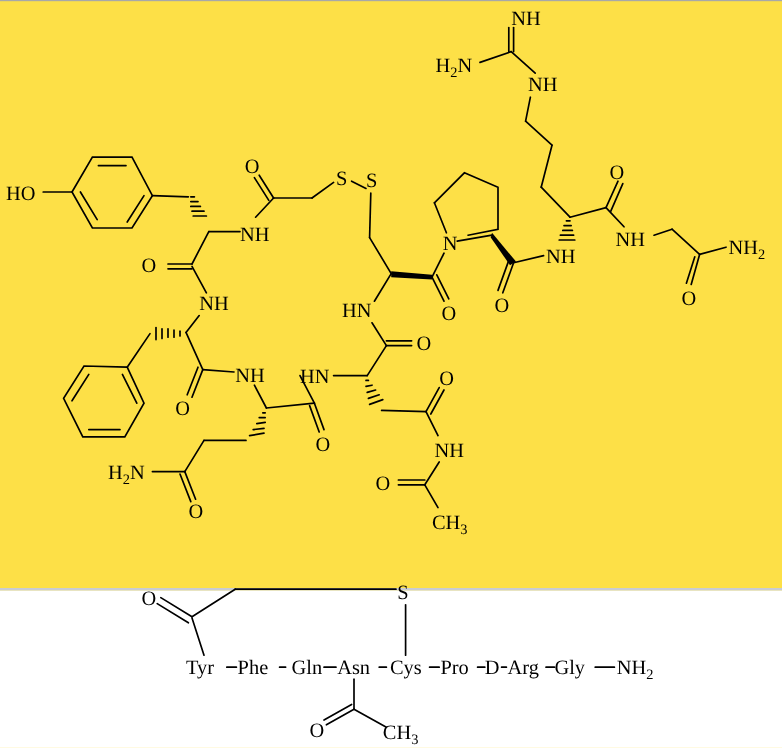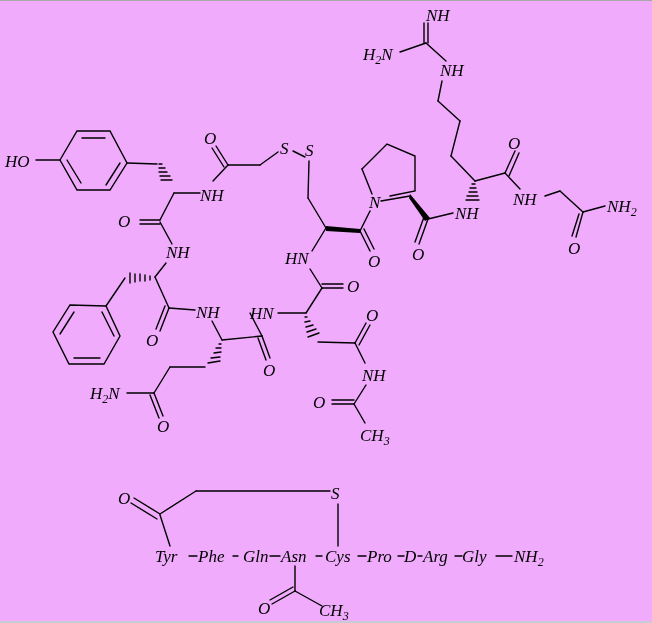--- a/index.html
+++ b/index.html
@@ -1,17 +1,17 @@
 <!DOCTYPE html>
 <html><head>
 <meta charset="utf-8">
 <style>
   html, body { margin: 0; padding: 0; background: #ffffff; }
   body { width: 652px; height: 623px; overflow: hidden; position: relative; }
-  #frame { position: absolute; left: 0; top: 0; width: 652px; height: 623px; box-sizing: border-box; border-top: 1px solid #a8a8a8; border-bottom: 2px solid #c8ccd4; background: #f0abfc; font-style: italic; }
+  #frame { position: absolute; left: 0; top: 0; width: 652px; height: 492px; box-sizing: border-box; border-top: 1px solid #a8a8a8; border-bottom: 2px solid #c8ccd4; background: #fde047; }
   svg { position: absolute; left: 0; top: 0; }
   .bond { stroke: #000; stroke-width: 1.4; fill: none; stroke-linecap: round; }
   .lbl { font-family: "Liberation Serif", "DejaVu Serif", serif; font-size: 17px; fill: #000; }
   .sub { font-size: 12px; }
   .seq { font-family: "Liberation Serif", "DejaVu Serif", serif; font-size: 17px; fill: #000; }
 </style>
 </head>
 <body>
 
 <div id="frame">

